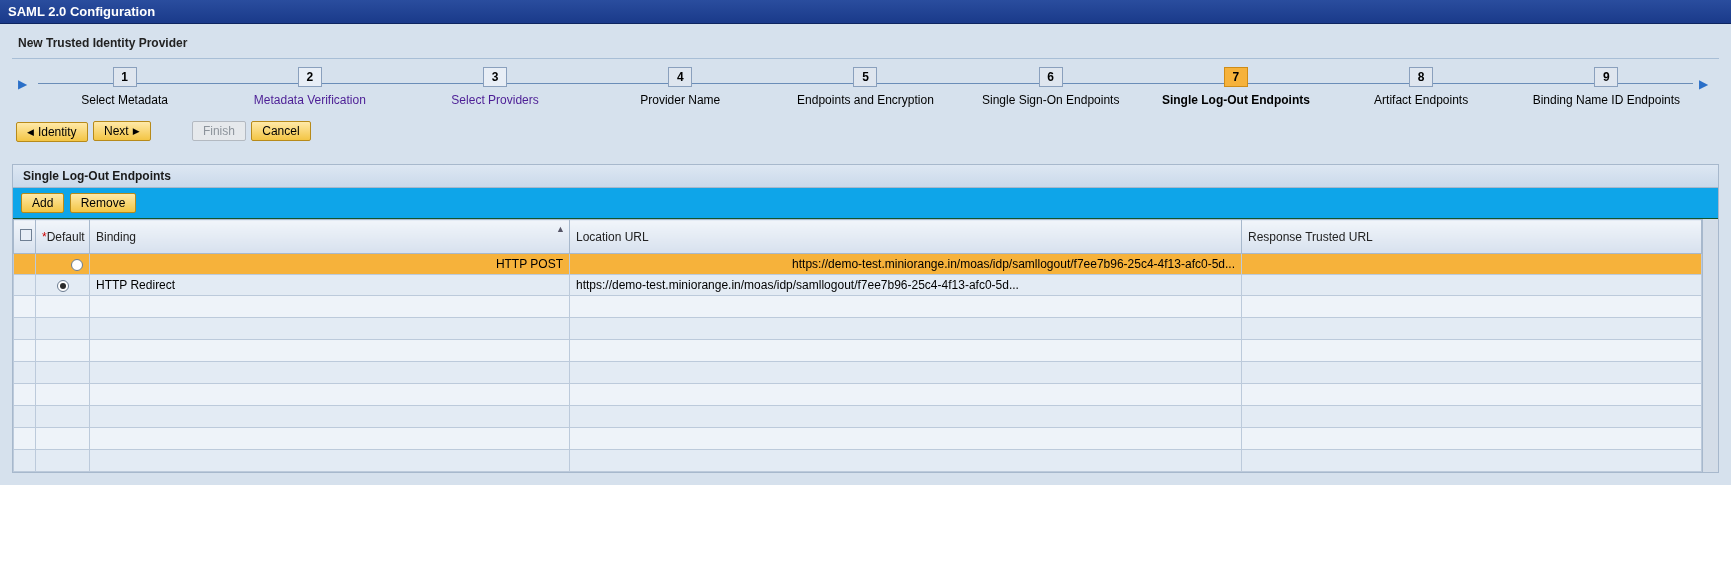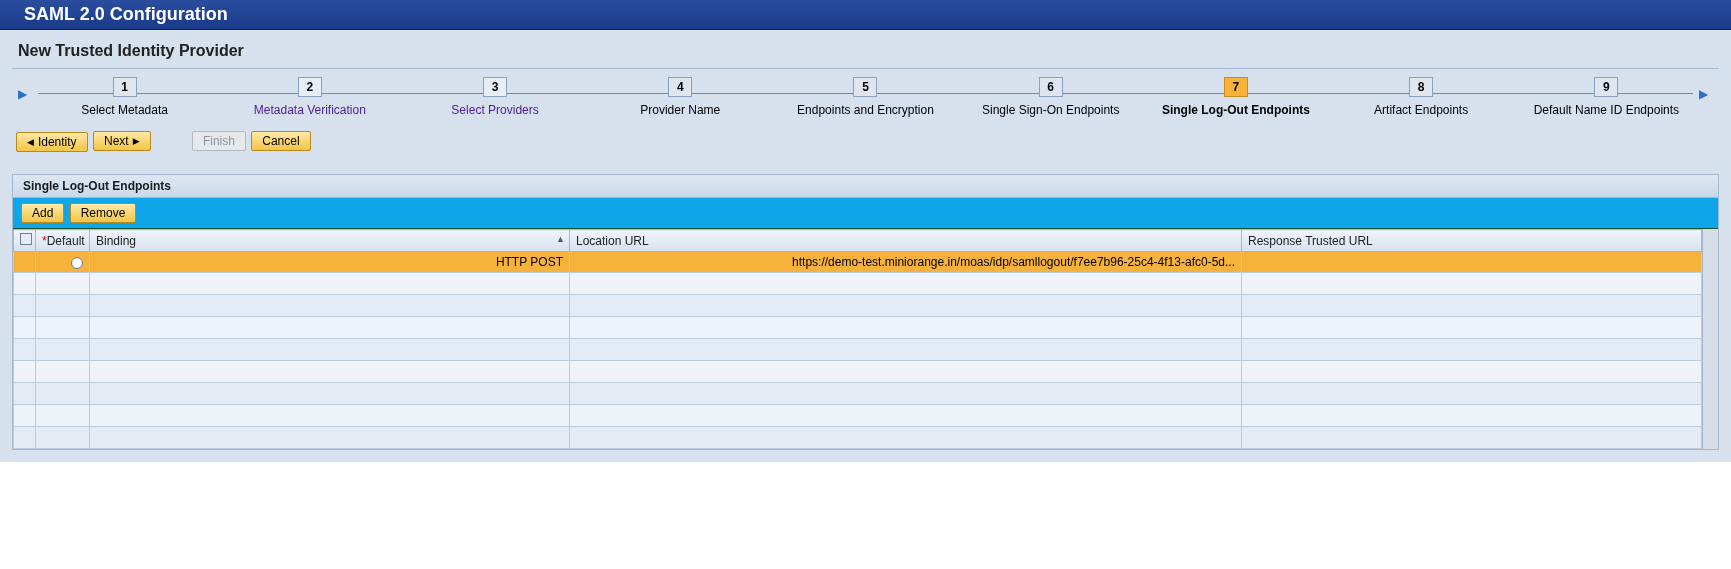--- a/index.html
+++ b/index.html
@@ -3,31 +3,31 @@
 <meta charset="utf-8">
 <style>
   * { box-sizing: border-box; margin: 0; padding: 0; }
   body { font-family: Arial, sans-serif; font-size: 12px; background: #fff; }
 
   .titlebar {
     background: linear-gradient(#2a4d9e, #1a3a8a);
     border-bottom: 1px solid #0d2560;
     color: #fff;
     font-weight: bold;
-    padding: 4px 24px;
-    font-size: 18px;
+    padding: 4px 8px;
+    font-size: 13px;
   }
 
   .page {
     background: #d6e1ed;
     padding: 0 12px 12px 12px;
   }
 
   .section-title {
-    font-size: 16px;
+    font-size: 12px;
     font-weight: bold;
     color: #222;
     padding: 12px 6px 8px 6px;
     border-bottom: 1px solid #a8bed6;
   }
 
   .wizard {
     position: relative;
     padding: 8px 6px 6px 6px;
   }
@@ -128,21 +128,21 @@
     border-left: 1px solid #a7b8cc;
   }
   .grid table {
     width: calc(100% - 16px);
     border-collapse: collapse;
     table-layout: fixed;
   }
   .grid th {
     background: linear-gradient(#f1f5fa, #d7e1ee);
     border: 1px solid #a7b8cc;
-    padding: 3px 6px;
+    padding: 9px 6px;
     text-align: left;
     font-weight: normal;
     color: #222;
     position: relative;
     white-space: nowrap;
     overflow: hidden;
   }
   .grid th .req { color: #c00; }
   .grid th .sort {
     position: absolute; right: 4px; top: 4px;
@@ -196,21 +196,21 @@
       <span class="wizard-arrow">▶</span>
       <div id="wizard-steps" style="display:flex; flex:1;">
           <div class="step done"><div class="step-box">1</div><div class="step-label">Select Metadata</div></div>
           <div class="step disabled"><div class="step-box">2</div><div class="step-label">Metadata Verification</div></div>
           <div class="step disabled"><div class="step-box">3</div><div class="step-label">Select Providers</div></div>
           <div class="step done"><div class="step-box">4</div><div class="step-label">Provider Name</div></div>
           <div class="step done"><div class="step-box">5</div><div class="step-label">Endpoints and Encryption</div></div>
           <div class="step done"><div class="step-box">6</div><div class="step-label">Single Sign-On Endpoints</div></div>
           <div class="step current"><div class="step-box">7</div><div class="step-label">Single Log-Out Endpoints</div></div>
           <div class="step done"><div class="step-box">8</div><div class="step-label">Artifact Endpoints</div></div>
-          <div class="step done"><div class="step-box">9</div><div class="step-label">Default Name ID Endpoints</div></div>
+          <div class="step done"><div class="step-box">9</div><div class="step-label">Binding Name ID Endpoints</div></div>
         </div>
       <span class="wizard-arrow right">▶</span>
     </div>
   </div>
 
   <div class="nav-buttons">
     <button class="btn">
       <span class="tri">◀</span>
       <span>Identity</span>
     </button>
@@ -265,20 +265,27 @@
           </tr>
         </thead>
         <tbody id="grid-body">
             <tr class="sel">
               <td class="col-sel"></td>
               <td class="col-def"><span class="radio"></span></td>
               <td>HTTP POST</td>
               <td>https://demo-test.miniorange.in/moas/idp/samllogout/f7ee7b96-25c4-4f13-afc0-5d...</td>
               <td></td>
             </tr>
+            <tr class="">
+              <td class="col-sel"></td>
+              <td class="col-def"><span class="radio checked"></span></td>
+              <td>HTTP Redirect</td>
+              <td>https://demo-test.miniorange.in/moas/idp/samllogout/f7ee7b96-25c4-4f13-afc0-5d...</td>
+              <td></td>
+            </tr>
             <tr class="empty alt">
               <td class="col-sel"></td>
               <td class="col-def"></td>
               <td></td>
               <td></td>
               <td></td>
             </tr>
             <tr class="empty">
               <td class="col-sel"></td>
               <td class="col-def"></td>

